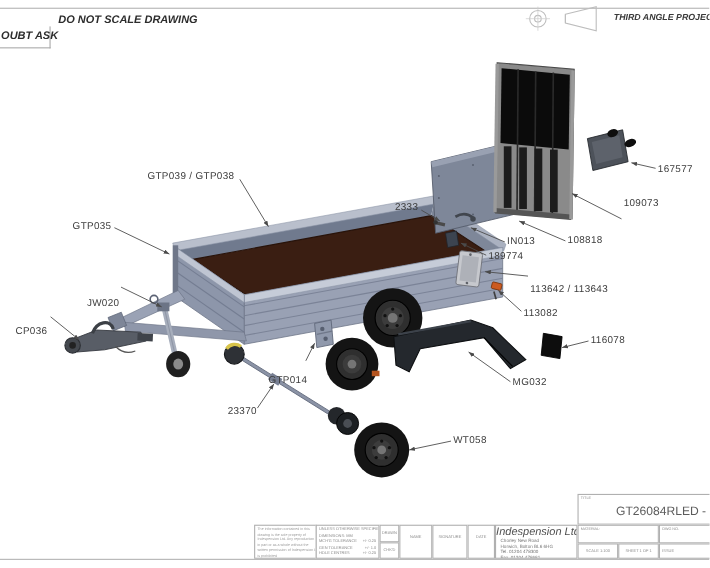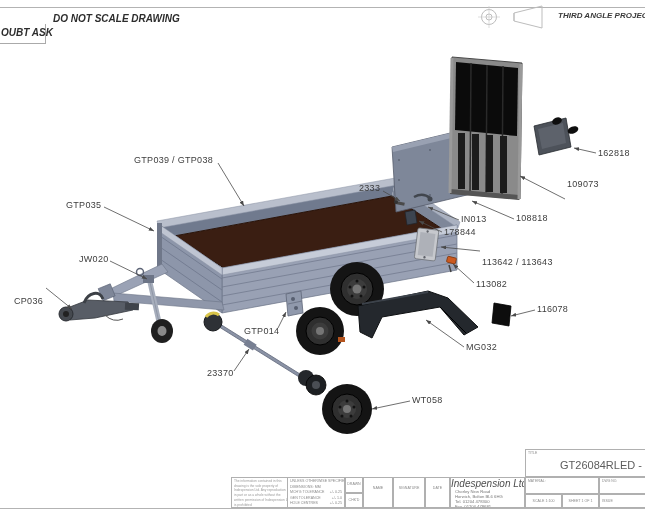--- a/index.html
+++ b/index.html
@@ -235,31 +235,31 @@
     <line x1="596" y1="153" x2="574" y2="148" marker-end="url(#arr)"></line>
     <line x1="565" y1="199" x2="520" y2="176" marker-end="url(#arr)"></line>
     <line x1="535" y1="310" x2="511" y2="316" marker-end="url(#arr)"></line>
     <line x1="464" y1="347" x2="426" y2="320" marker-end="url(#arr)"></line>
     <line x1="410" y1="401" x2="372" y2="409" marker-end="url(#arr)"></line>
   </g>
 </svg>
 
 <div class="plabel" style="left:134px;top:155px">GTP039 / GTP038</div>
 <div class="plabel" style="left:66px;top:200px">GTP035</div>
-<div class="plabel" style="left:79px;top:254px">JW020</div>
+<div class="plabel" style="left:79px;top:270px">JW020</div>
 <div class="plabel" style="left:14px;top:296px">CP036</div>
-<div class="plabel" style="left:244px;top:326px">GTP014</div>
+<div class="plabel" style="left:244px;top:340px">GTP014</div>
 <div class="plabel" style="left:207px;top:368px">23370</div>
 <div class="plabel" style="left:359px;top:183px">2333</div>
 <div class="plabel" style="left:461px;top:214px">IN013</div>
-<div class="plabel" style="left:444px;top:227px">178844</div>
+<div class="plabel" style="left:444px;top:227px">189774</div>
 <div class="plabel" style="left:516px;top:213px">108818</div>
 <div class="plabel" style="left:482px;top:257px">113642 / 113643</div>
 <div class="plabel" style="left:476px;top:279px">113082</div>
-<div class="plabel" style="left:598px;top:148px">162818</div>
+<div class="plabel" style="left:598px;top:148px">167577</div>
 <div class="plabel" style="left:567px;top:179px">109073</div>
 <div class="plabel" style="left:537px;top:304px">116078</div>
 <div class="plabel" style="left:466px;top:342px">MG032</div>
 <div class="plabel" style="left:412px;top:395px">WT058</div>
 
 <div class="tb notes" style="left:231px;top:477px;width:57px;height:31px;padding:1px 0 0 2px">
   <span>The information contained in this</span>
   <span>drawing is the sole property of</span>
   <span>Indespension Ltd. Any reproduction</span>
   <span>in part or as a whole without the</span>

